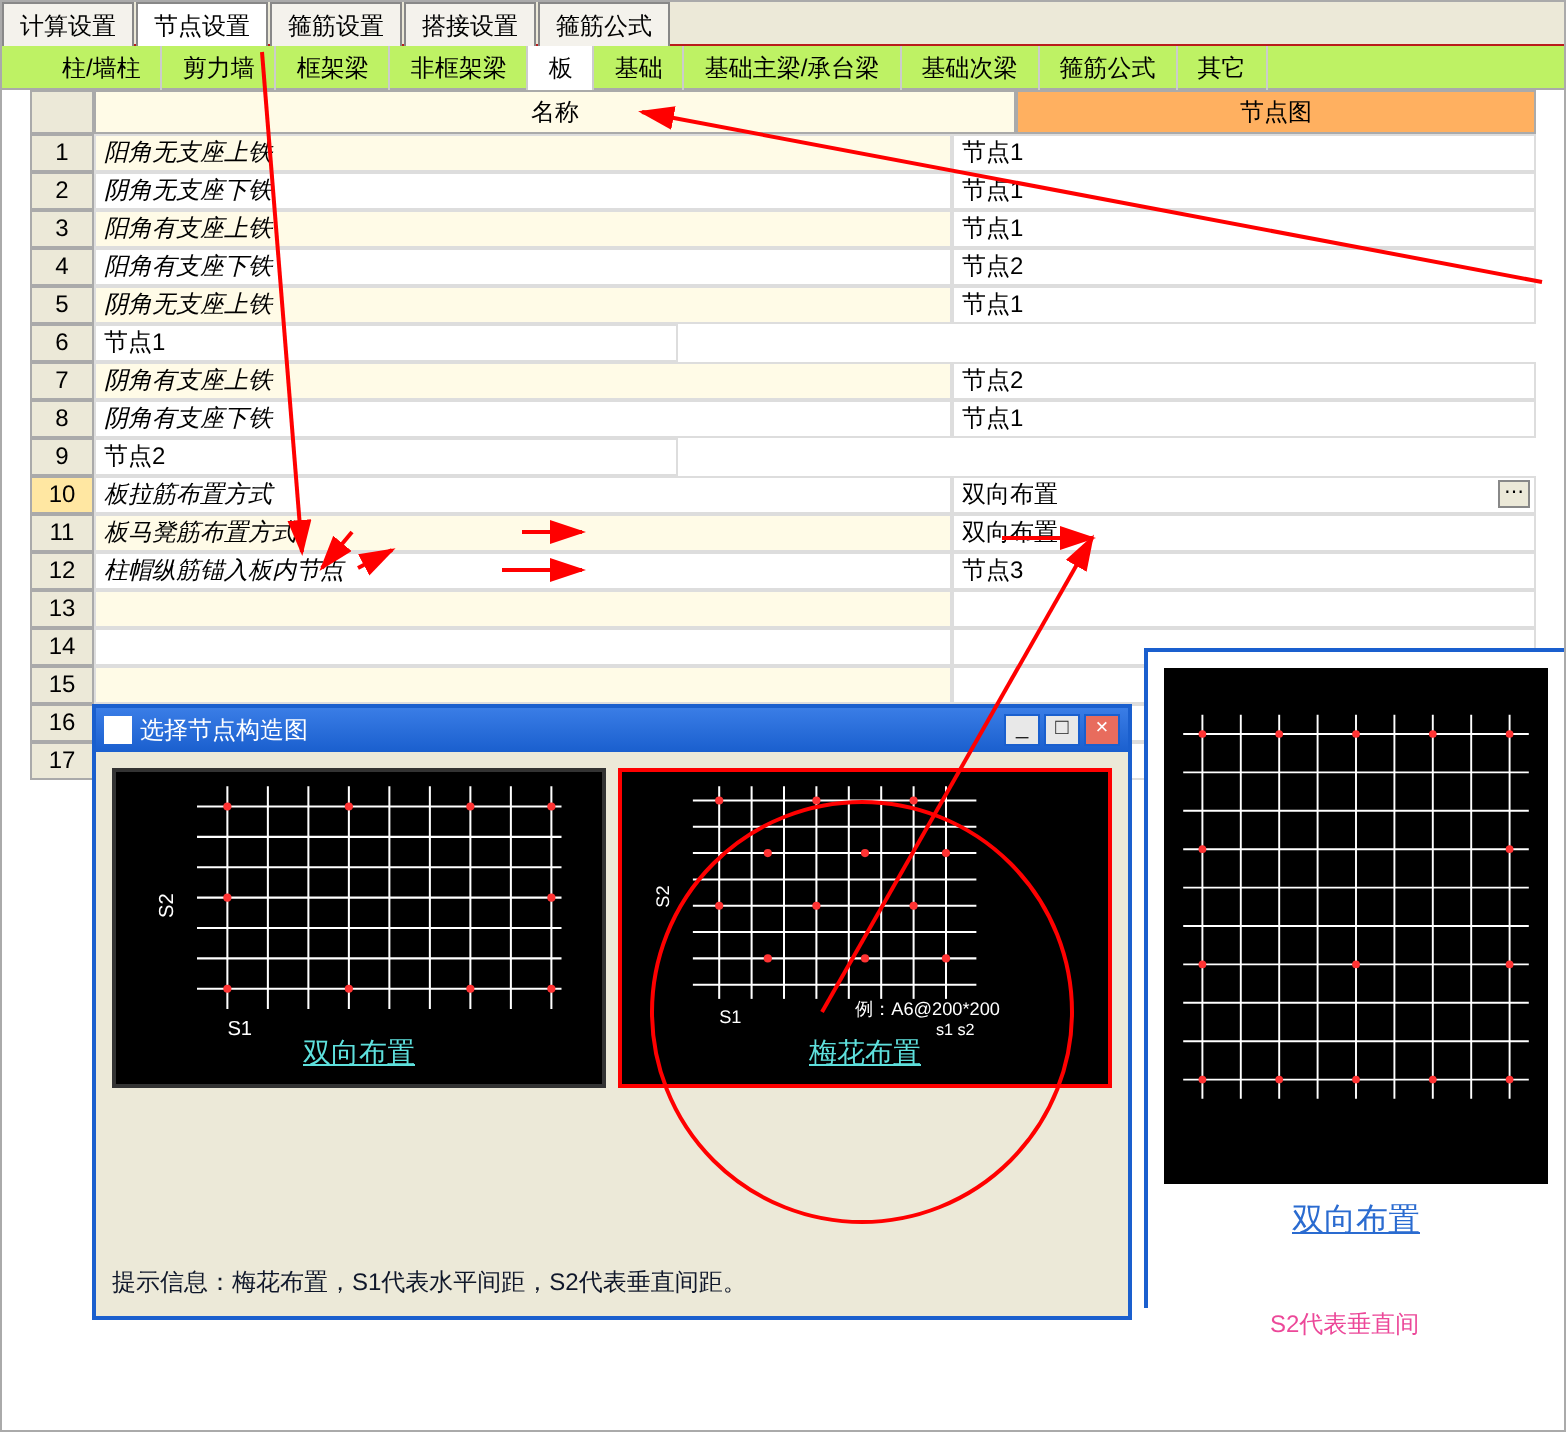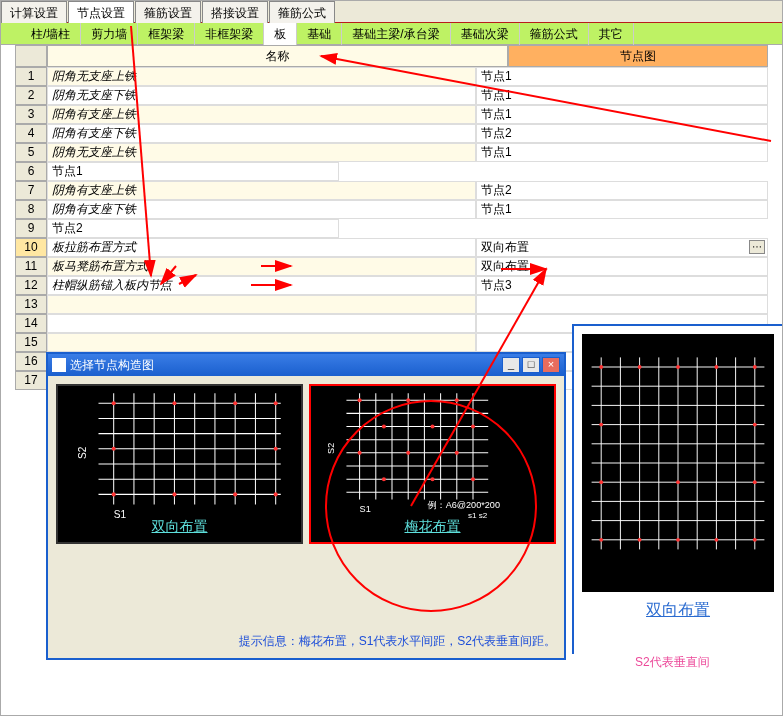--- a/index.html
+++ b/index.html
@@ -181,23 +181,22 @@
     bottom: 6px;
     left: 0; right: 0;
     text-align: center;
     color: #5ee0dd;
     text-decoration: underline;
     font-size: 14px;
   }
   .dialog-footer {
     margin-top: auto;
     font-size: 12px;
-    color: #1d4ed8;
+    color: #0f172a;
     padding-top: 8px;
-    text-align: right;
   }
 
   
   .right-preview {
     position: absolute;
     right: 0;
     top: 323px;
     width: 210px;
     height: 330px;
     background: #fff;

